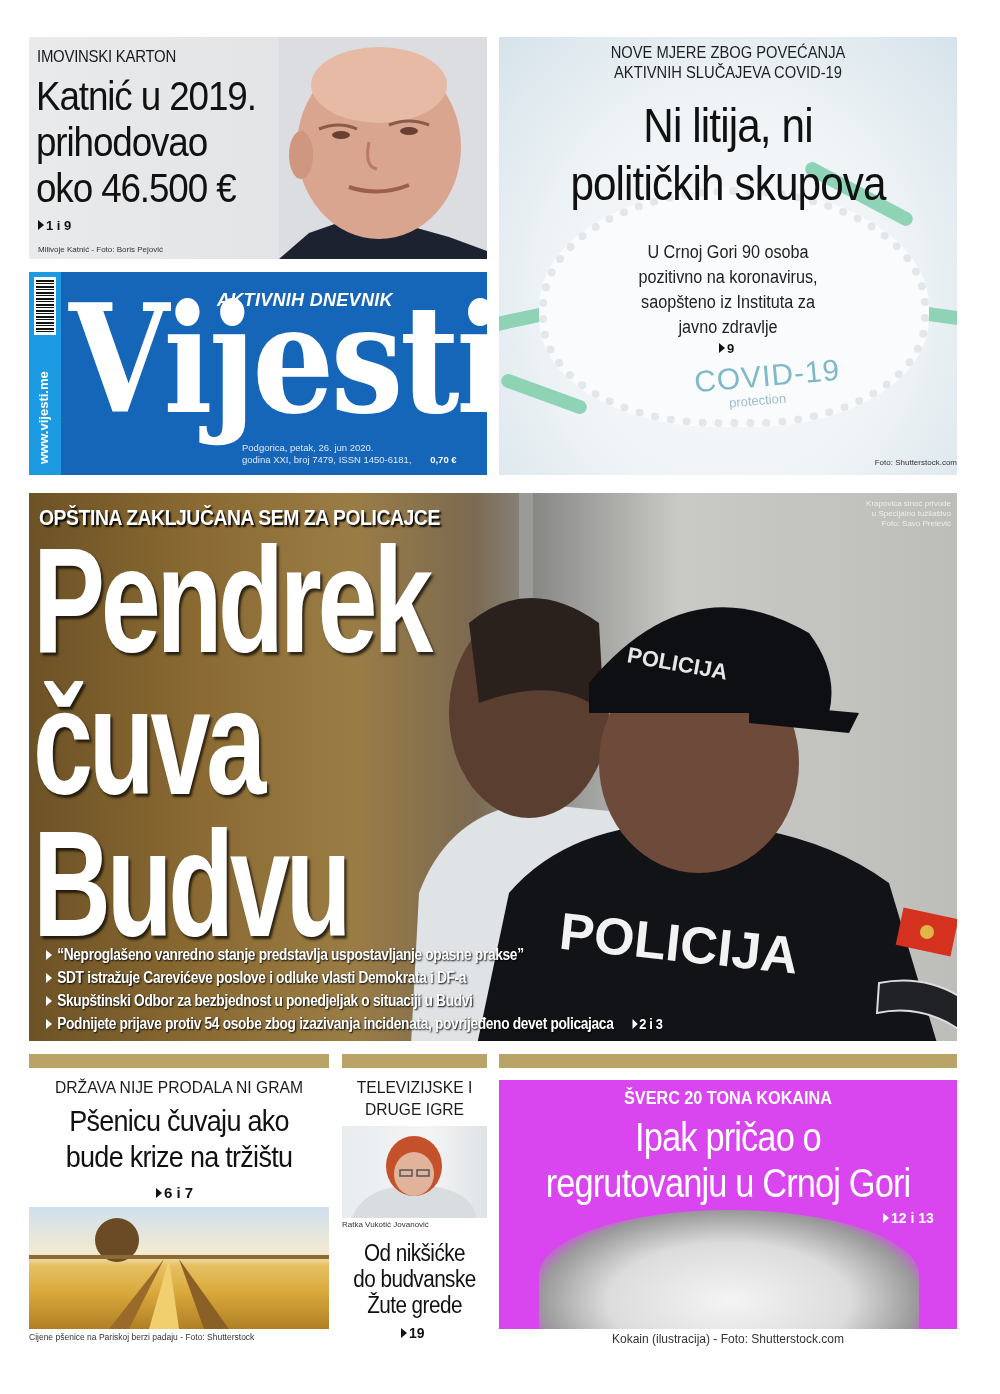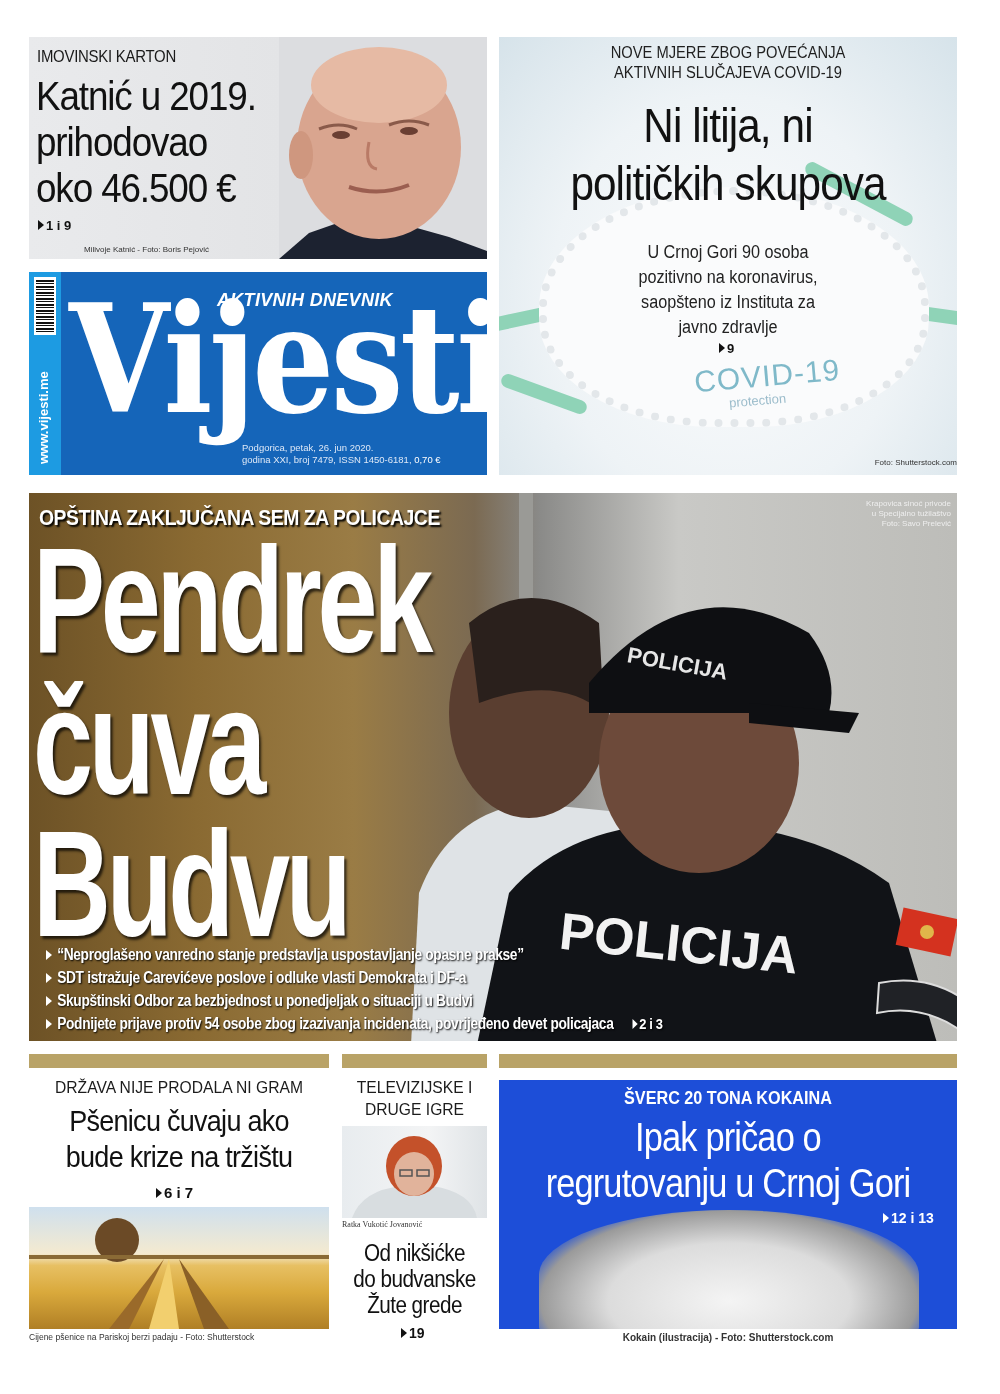--- a/index.html
+++ b/index.html
@@ -6,33 +6,33 @@
   html, body { width: 1000px; height: 1394px; background: #ffffff; overflow: hidden; }
   body { position: relative; font-family: "Liberation Sans", "DejaVu Sans", sans-serif; color: #111; }
   .abs { position: absolute; }
   .cond { font-family: "Liberation Sans Narrow", "Liberation Sans", sans-serif; }
 
   
   #katnic { left: 29px; top: 37px; width: 458px; height: 222px; background: linear-gradient(90deg,#e9eaec 0%,#e3e4e6 55%,#d7d8db 100%); overflow: hidden; }
   #katnic .kicker { left: 8px; top: 10px; font-size: 17px; color: #1a1a1a; letter-spacing: -0.3px; transform: scaleX(0.88); transform-origin: left; }
   #katnic .headline { left: 7px; top: 36px; font-size: 40px; line-height: 46px; color: #111; letter-spacing: -1.2px; transform: scaleX(0.92); transform-origin: left; width: 280px; }
   #katnic .pageref { left: 9px; top: 181px; font-size: 13px; font-weight: bold; color: #111; }
-  #katnic .caption { left: 9px; top: 208px; font-size: 8px; color: #333; margin-left: 46px; }
+  #katnic .caption { left: 9px; top: 208px; font-size: 8px; color: #333; }
   #katnic .photo { left: 250px; top: 0; width: 208px; height: 222px; }
 
   
   #masthead { left: 29px; top: 272px; width: 458px; height: 203px; background: #1565b9; overflow: hidden; }
   #masthead .sidebar { left: 0; top: 0; width: 32px; height: 203px; background: #1d9be2; }
   #masthead .barcode { left: 5px; top: 5px; width: 22px; height: 58px; background: #fff; padding: 3px 2px; }
   #masthead .barcode .bars { width: 100%; height: 100%; background: repeating-linear-gradient(180deg,#111 0 2px,#fff 2px 3px,#111 3px 4px,#fff 4px 6px); }
   #masthead .url { left: 7px; top: 192px; transform: rotate(-90deg); transform-origin: left top; font-size: 13px; font-weight: bold; color: #fff; white-space: nowrap; }
   #masthead .tagline { left: 188px; top: 18px; font-size: 18px; font-weight: bold; font-style: italic; color: #fff; letter-spacing: 0.3px; }
   #masthead .logo { left: 40px; top: -8px; font-family: "DejaVu Serif", "Liberation Serif", serif; font-weight: bold; font-size: 150px; color: #fff; letter-spacing: -4px; line-height: 190px; transform: scaleX(0.86); transform-origin: left; }
   #masthead .dateline { left: 213px; top: 170px; font-size: 9.5px; color: #dde8f7; line-height: 12px; }
-  #masthead .price { font-weight: normal; color: #fff; }
+  #masthead .price { font-weight: bold; color: #fff; margin-left: 16px; }
 
   
   #covid { left: 499px; top: 37px; width: 458px; height: 438px; background: radial-gradient(ellipse at 50% 60%, #fbfcfd 0%, #eef3f6 55%, #d6e3ea 100%); overflow: hidden; }
   #covid .mask { left: 40px; top: 150px; width: 390px; height: 240px; border-radius: 50% 50% 45% 45%; background: #fafbfc; border: 8px dotted #e3e7ea; }
   #covid .strap { height: 14px; background: #8fd3b7; border-radius: 8px; }
   #covid .kicker { left: 0; top: 6px; width: 458px; text-align: center; font-size: 16px; line-height: 20px; color: #1f1f1f; transform: scaleX(0.92); }
   #covid .headline { left: 0; top: 60px; width: 458px; text-align: center; font-size: 48px; line-height: 58px; color: #111; letter-spacing: -1px; transform: scaleX(0.88); }
   #covid .deck { left: 0; top: 203px; width: 458px; text-align: center; font-size: 18px; line-height: 25px; color: #222; transform: scaleX(0.9); }
   #covid .pageref { left: 220px; top: 304px; font-size: 13px; font-weight: bold; color: #111; }
   #covid .masktext { left: 195px; top: 322px; font-size: 30px; color: #7fb9c9; transform: rotate(-5deg); letter-spacing: 1px; }
@@ -57,31 +57,31 @@
   
   #wheat .kicker { left: 29px; top: 1078px; width: 300px; text-align: center; font-size: 17px; color: #1c1c1c; transform: scaleX(0.92); }
   #wheat .headline { left: 29px; top: 1103px; width: 300px; text-align: center; font-size: 30px; line-height: 36px; color: #111; letter-spacing: -0.8px; transform: scaleX(0.9); }
   #wheat .pageref { left: 156px; top: 1184px; font-size: 15px; font-weight: bold; }
   #wheat .photo { left: 29px; top: 1207px; width: 300px; height: 122px; overflow: hidden; background: linear-gradient(180deg,#cfe0ee 0%,#f4ead0 38%,#e7c063 48%,#d9a93c 70%,#b07f25 100%); }
   #wheat .caption { left: 29px; top: 1332px; font-size: 8.5px; color: #333; }
 
   
   #tv .kicker { left: 342px; top: 1077px; width: 145px; text-align: center; font-size: 17px; line-height: 22px; color: #1c1c1c; transform: scaleX(0.92); }
   #tv .photo { left: 342px; top: 1126px; width: 145px; height: 92px; overflow: hidden; background: linear-gradient(90deg,#e8ecef,#f3f4f5 60%,#dfe3e6); }
-  #tv .caption { left: 342px; top: 1220px; font-size: 8px; color: #333; font-family: Liberation Serif, serif; }
+  #tv .caption { left: 342px; top: 1220px; font-size: 8px; color: #333; }
   #tv .headline { left: 342px; top: 1240px; width: 145px; text-align: center; font-size: 23px; line-height: 26px; color: #111; letter-spacing: -0.6px; transform: scaleX(0.9); }
   #tv .pageref { left: 401px; top: 1325px; font-size: 14px; font-weight: bold; }
 
   
-  #coke { left: 499px; top: 1080px; width: 458px; height: 249px; background: #1d4ed8; overflow: hidden; }
+  #coke { left: 499px; top: 1080px; width: 458px; height: 249px; background: #d946ef; overflow: hidden; }
   #coke .pile { left: 40px; top: 130px; width: 380px; height: 130px; border-radius: 50% 50% 10% 10%; background: radial-gradient(ellipse at 50% 70%, #f4f4f4 0%, #dcdcdc 45%, #9a9a9a 70%, rgba(5,5,5,0) 80%); }
   #coke .kicker { left: 0; top: 8px; width: 458px; text-align: center; font-size: 18px; font-weight: bold; color: #fff; transform: scaleX(0.9); }
   #coke .headline { left: 0; top: 34px; width: 458px; text-align: center; font-size: 40px; line-height: 46px; color: #fff; letter-spacing: -1px; transform: scaleX(0.86); }
   #coke .pageref { left: 384px; top: 130px; font-size: 14px; font-weight: bold; color: #fff; }
-  #cokecap { left: 499px; top: 1332px; width: 458px; text-align: center; font-size: 10px; color: #333; font-weight: bold; }
+  #cokecap { left: 499px; top: 1332px; width: 458px; text-align: center; font-size: 12px; color: #333; }
 
   .tri-s { display: inline-block; width: 0; height: 0; border-left: 6px solid currentColor; border-top: 5px solid transparent; border-bottom: 5px solid transparent; margin-right: 2px; vertical-align: 0px; }
 </style>
 </head>
 <body>
 
 <div id="katnic" class="abs">
   <svg class="abs photo" viewBox="0 0 208 222" width="208" height="222">
     <rect width="208" height="222" fill="#dcdde0"></rect>
     <path d="M0 222 L30 196 L70 182 L120 186 L170 200 L208 214 L208 222 Z" fill="#1c2230"></path>

